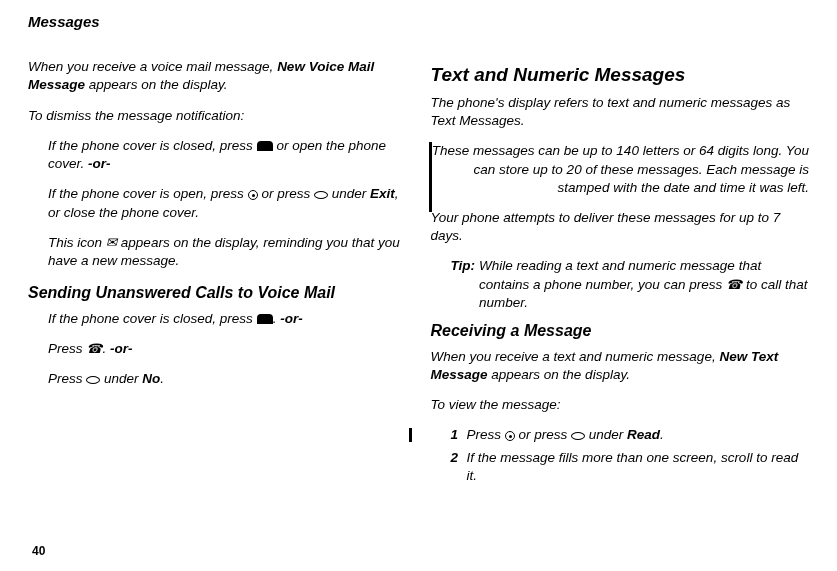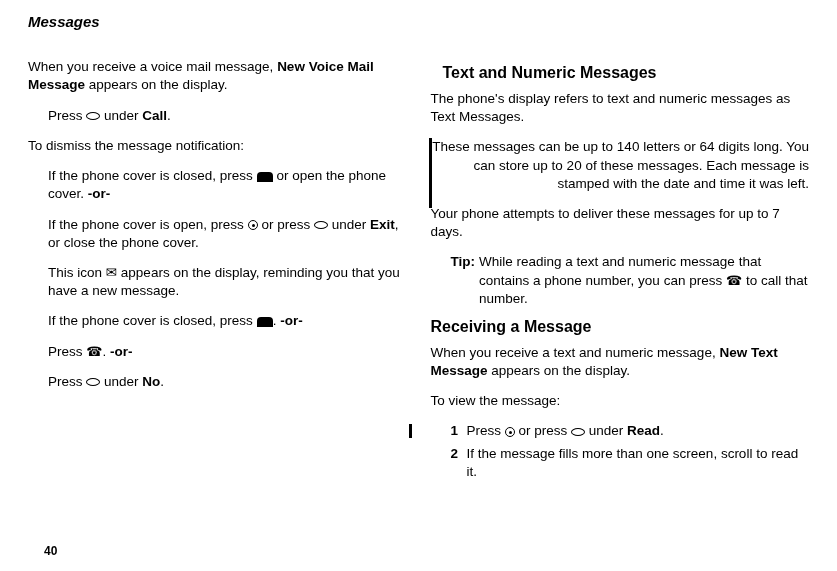--- a/index.html
+++ b/index.html
@@ -21,36 +21,36 @@
       font-weight: bold;
       font-size: 15px;
       margin-bottom: 26px;
     }
     .columns {
       display: flex;
       gap: 24px;
     }
     .col {
       flex: 1;
+      font-style: italic;
     }
     .p {
       margin-bottom: 12px;
     }
     .indent {
       padding-left: 20px;
     }
     .bold {
       font-weight: bold;
     }
     .h1 {
-      font-size: 16px;
+      font-size: 19px;
       font-weight: bold;
       margin-bottom: 6px;
       margin-top: 4px;
-      margin-left: 12px;
     }
     .h2 {
       font-size: 16px;
       font-weight: bold;
       margin-bottom: 6px;
       margin-top: 4px;
     }
     .icon-pill {
       display: inline-block;
       width: 14px;
@@ -115,56 +115,54 @@
     }
     .change-bar {
       position: absolute;
       left: -2px;
       width: 3px;
       background: black;
     }
     .page-num {
       position: absolute;
       bottom: 12px;
-      left: 44px;
+      left: 32px;
       font-size: 12px;
       font-weight: bold;
     }
   </style>
 </head>
 <body>
 
 <div class="header">Messages</div>
 
 <div class="columns">
 
   <div class="col">
 
     <div class="p">
       <span>When you receive a voice mail message, </span><span class="bold">New Voice Mail Message</span><span> appears on the display.</span>
     </div>
 
-    <div class="p indent">
-      <span>Press </span><span class="icon-pill"></span><span> under </span><span class="bold">Call</span><span>.</span>
-    </div>
 
     <div class="p">To dismiss the message notification:</div>
 
     <div class="p indent">
       <span>If the phone cover is closed, press </span><span class="icon-rounded"></span><span> or open the phone cover. </span><span class="bold">-or-</span>
     </div>
 
     <div class="p indent">
       <span>If the phone cover is open, press </span><span class="icon-circle-dot"></span><span> or press </span><span class="icon-pill"></span><span> under </span><span class="bold">Exit</span><span>, or close the phone cover.</span>
     </div>
 
     <div class="p indent">
       <span>This icon </span><span>✉</span><span> appears on the display, reminding you that you have a new message.</span>
     </div>
 
+    <div class="h2">Sending Unanswered Calls to Voice Mail</div>
 
 
     <div class="p indent">
       <span>If the phone cover is closed, press </span><span class="icon-rounded"></span><span>. </span><span class="bold">-or-</span>
     </div>
 
     <div class="p indent">
       <span>Press </span><span class="icon-phone">☎</span><span>. </span><span class="bold">-or-</span>
     </div>
 

